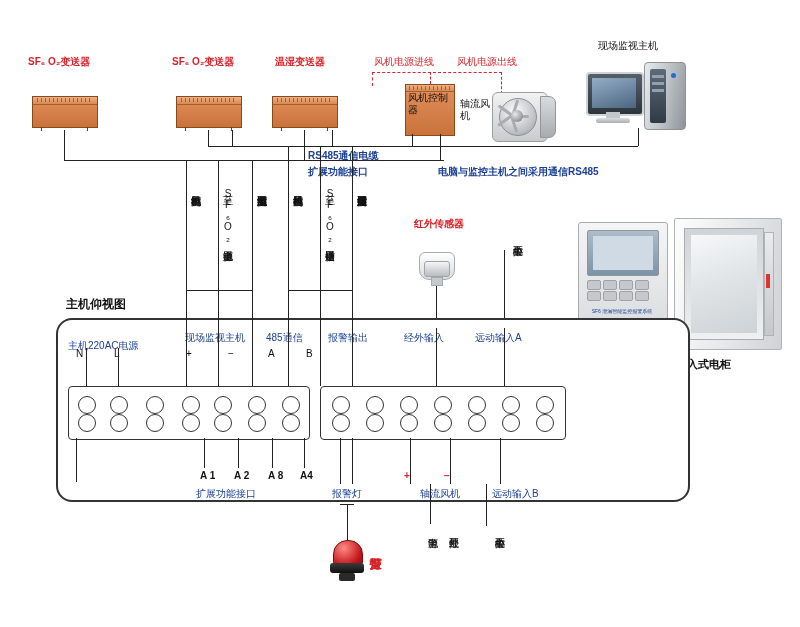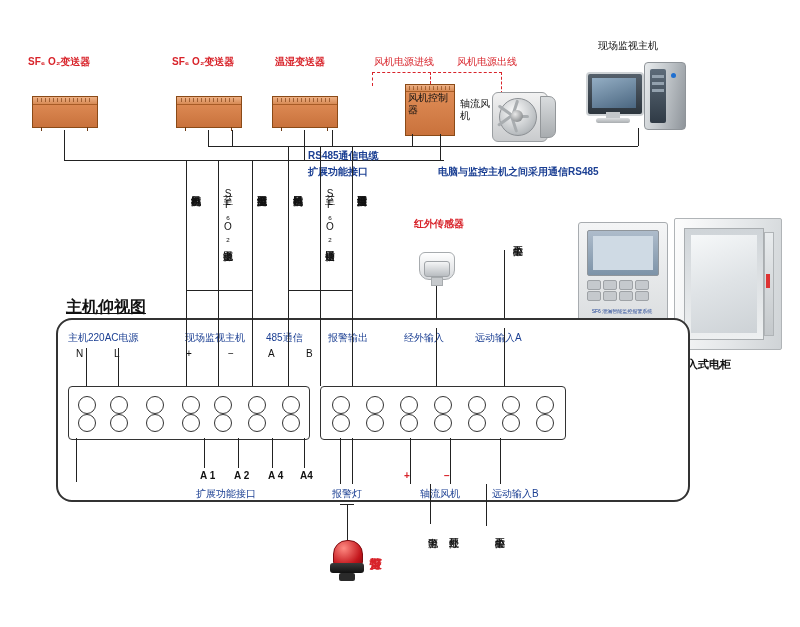--- a/index.html
+++ b/index.html
@@ -254,24 +254,24 @@
   <div class="cab">
     <div class="outer"></div>
     <div class="inner">
         <div class="glass"></div>
       </div>
     <div class="strip"></div>
     <div class="red"></div>
   </div>
   <div class="lbl bold" style="left:676px;top:358px;font-size:11px;">嵌入式电柜</div>
 
-  <div class="lbl bold" style="left:66px;top:298px;font-size:16px;text-decoration:underline;">主机仰视图</div>
+  <div class="lbl bold" style="left:66px;top:298px;font-size:12px;">主机仰视图</div>
   <div class="panel"></div>
 
-  <div class="lbl blue" style="left:68px;top:332px;">主机220AC电源</div>
+  <div class="lbl blue" style="left:68px;top:340px;">主机220AC电源</div>
   <div class="lbl blue" style="left:185px;top:332px;">现场监视主机</div>
   <div class="lbl blue" style="left:266px;top:332px;">485通信</div>
   <div class="lbl blue" style="left:328px;top:332px;">报警输出</div>
   <div class="lbl blue" style="left:404px;top:332px;">经外输入</div>
   <div class="lbl blue" style="left:475px;top:332px;">远动输入A</div>
 
   <div class="lbl" style="left:76px;top:348px;">N</div>
   <div class="lbl" style="left:114px;top:348px;">L</div>
   <div class="lbl" style="left:186px;top:348px;">+</div>
   <div class="lbl" style="left:228px;top:348px;">−</div>
@@ -320,21 +320,21 @@
   <div class="stub" style="left:320px;top:290px;height:96px;"></div>
   <div class="stub" style="left:352px;top:290px;height:96px;"></div>
   <div class="stub" style="left:436px;top:328px;height:58px;"></div>
   <div class="stub" style="left:504px;top:328px;height:58px;"></div>
 
   <div class="ln h" style="left:186px;top:290px;width:66px;"></div>
   <div class="ln h" style="left:288px;top:290px;width:64px;"></div>
 
   <div class="lbl bold" style="left:200px;top:470px;">A 1</div>
   <div class="lbl bold" style="left:234px;top:470px;">A 2</div>
-  <div class="lbl bold" style="left:268px;top:470px;">A 4</div>
+  <div class="lbl bold" style="left:268px;top:470px;">A 8</div>
   <div class="lbl bold" style="left:300px;top:470px;">A4</div>
   <div class="lbl blue" style="left:196px;top:488px;">扩展功能接口</div>
   <div class="lbl blue" style="left:332px;top:488px;">报警灯</div>
   <div class="lbl blue" style="left:420px;top:488px;">轴流风机</div>
   <div class="lbl blue" style="left:492px;top:488px;">远动输入B</div>
   <div class="lbl red bold" style="left:404px;top:470px;">+</div>
   <div class="lbl red bold" style="left:444px;top:470px;">−</div>
 
   <div class="stub" style="left:76px;top:438px;height:44px;"></div>
   <div class="stub" style="left:204px;top:438px;height:30px;"></div>

